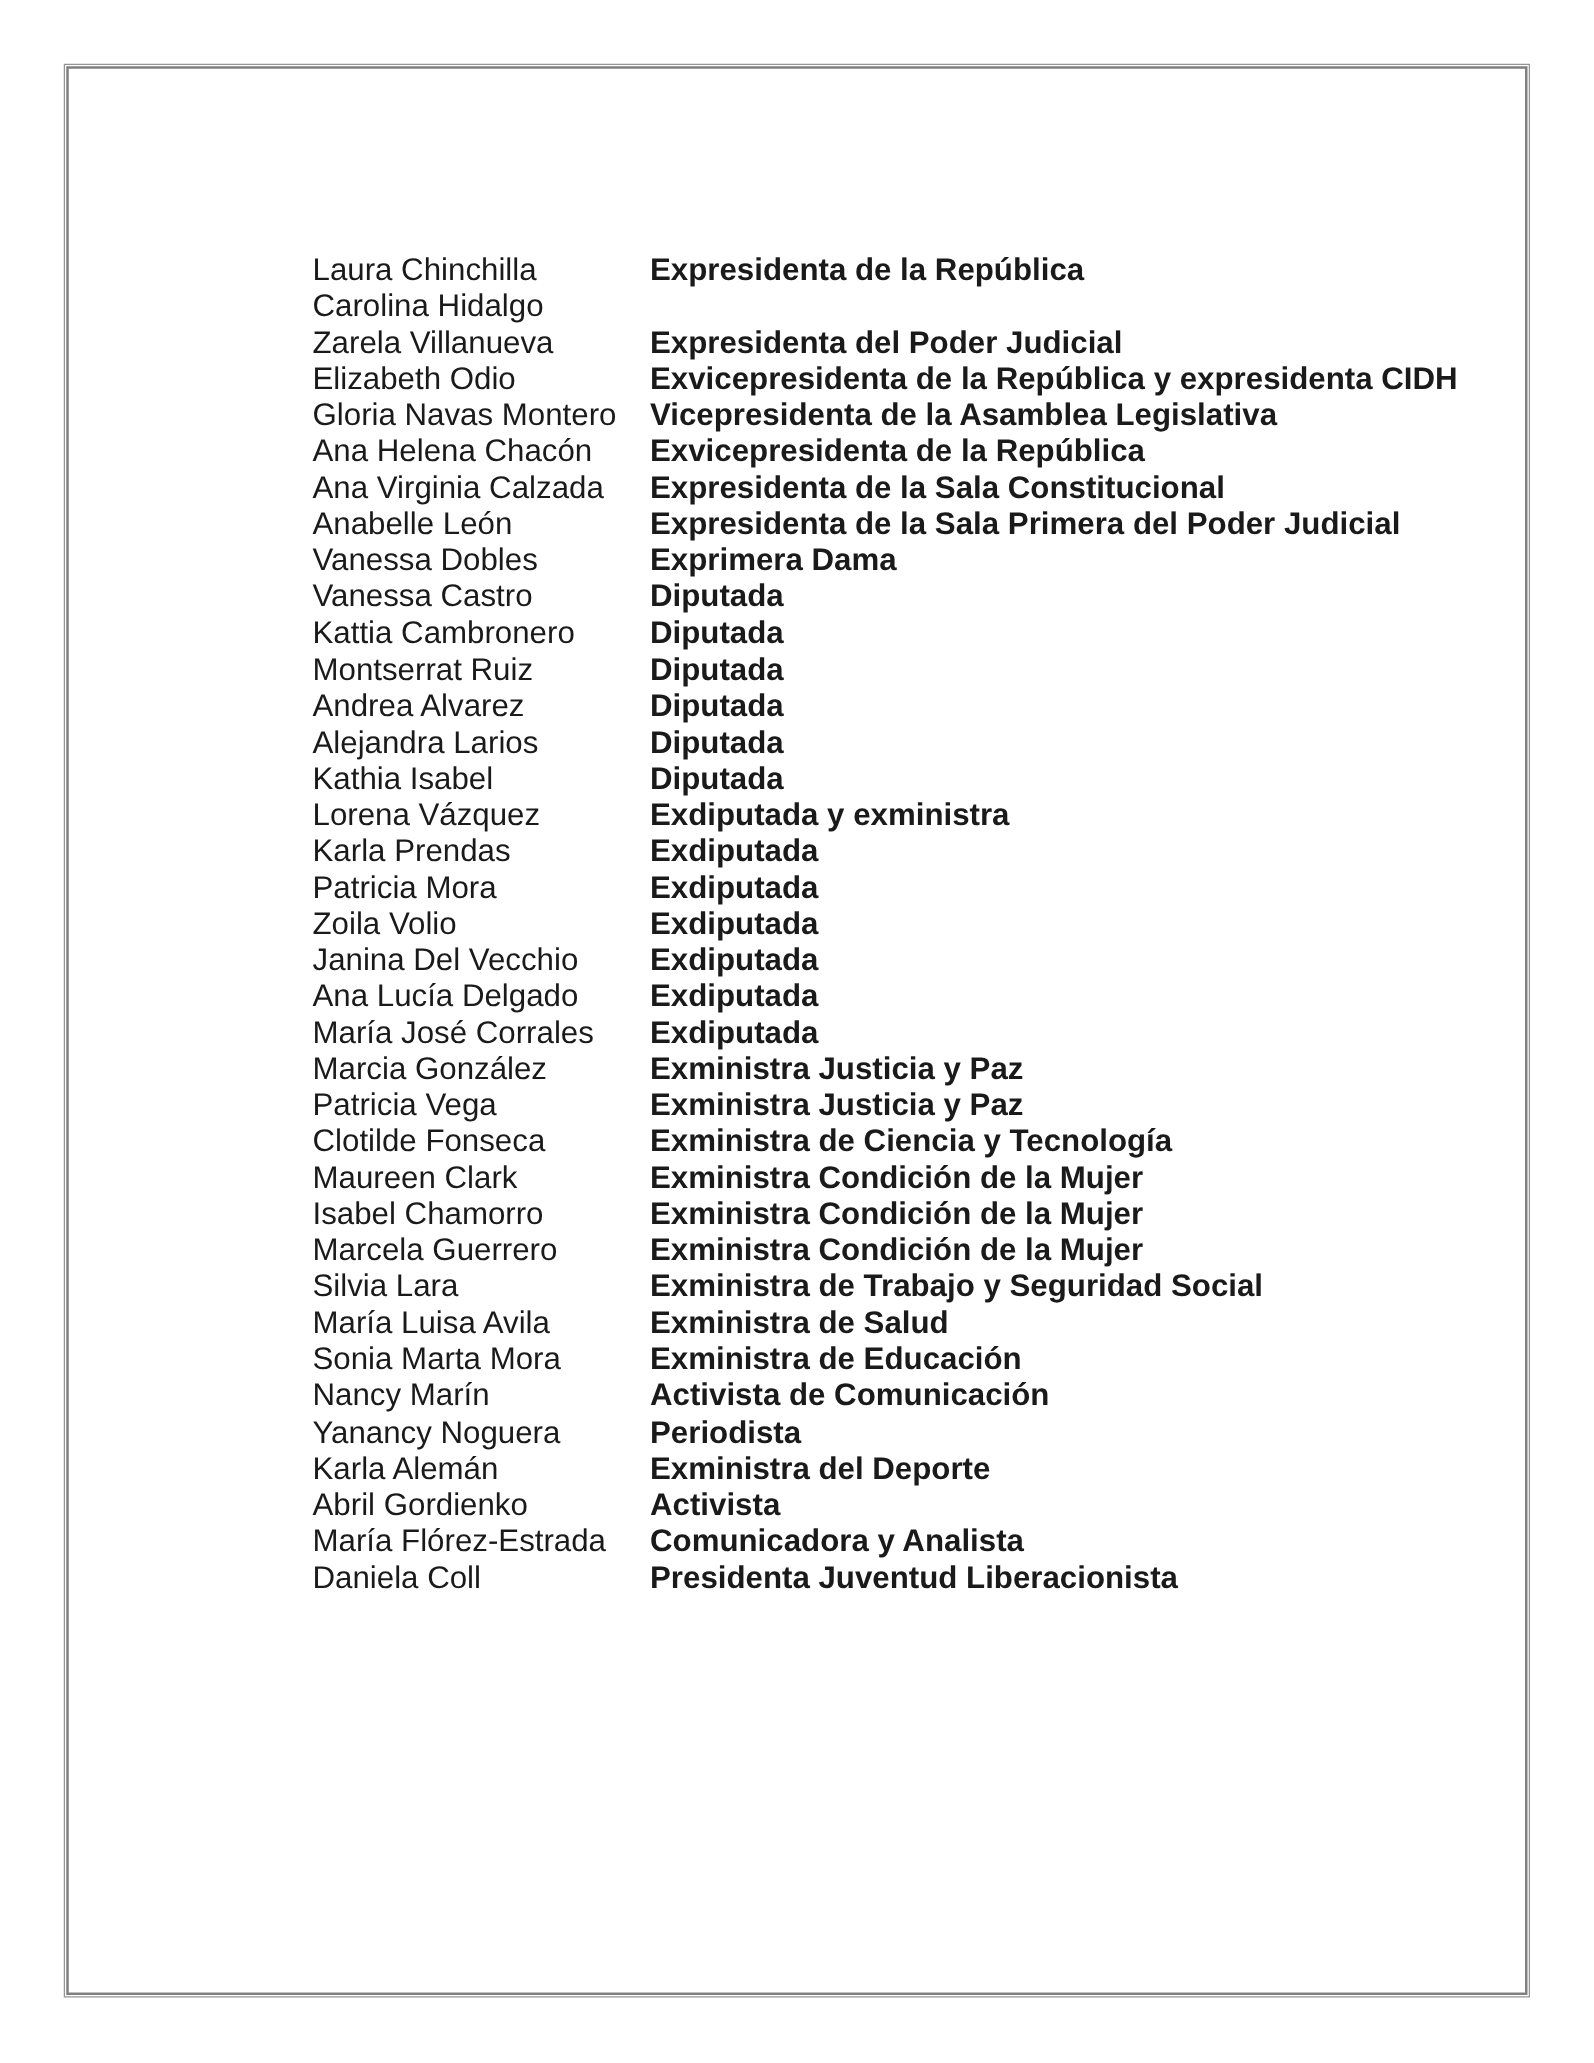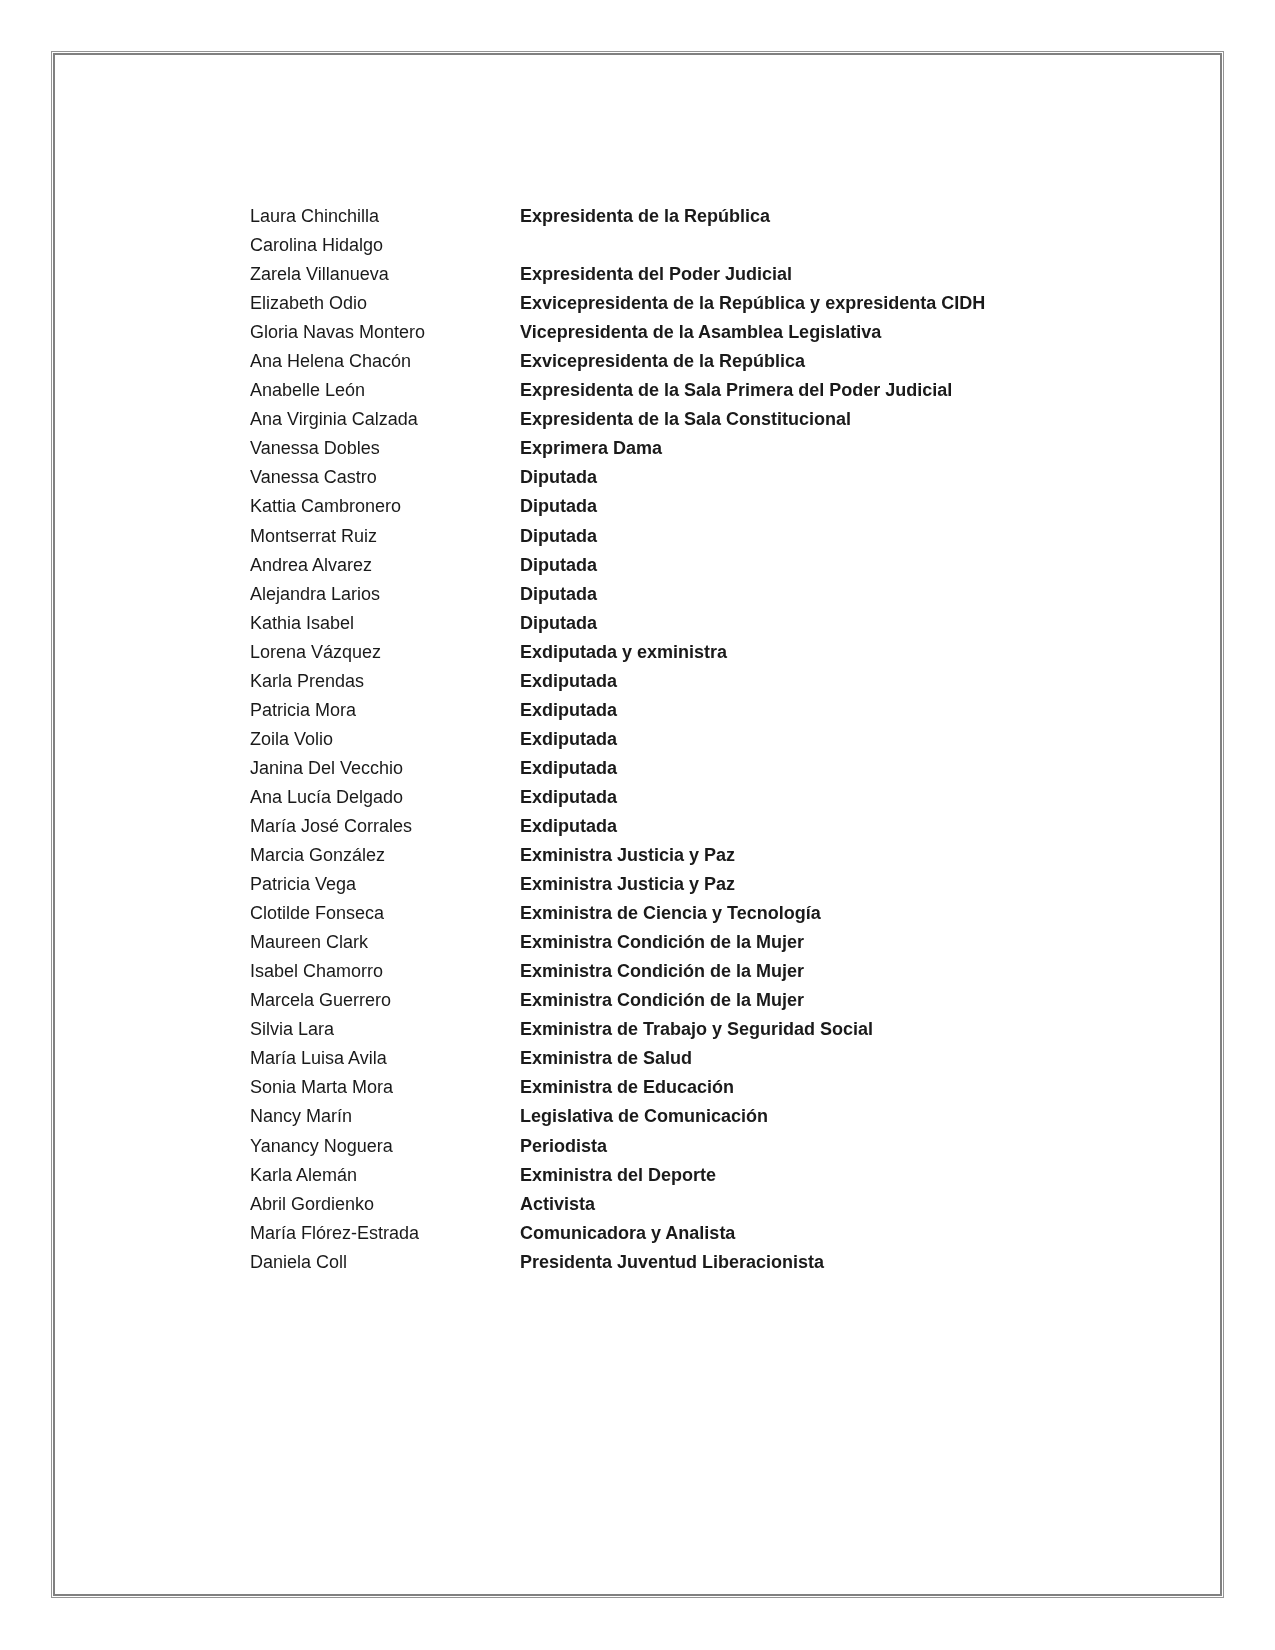--- a/index.html
+++ b/index.html
@@ -30,21 +30,21 @@
     border: 2px solid #808080;
   }
   .content {
     position: absolute;
     left: 250px;
     top: 202px;
   }
   .row {
     display: flex;
     line-height: 29.05px;
-    font-size: 18px;
+    font-size: 25px;
     white-space: nowrap;
   }
   .col-name {
     width: 270px;
     flex: 0 0 270px;
   }
   .col-title {
     flex: 0 0 auto;
     font-weight: bold;
   }
@@ -80,30 +80,30 @@
     <span class="col-name">Gloria Navas Montero</span>
     <span class="col-title">Vicepresidenta de la Asamblea Legislativa</span>
   </div>
 
   <div class="row">
     <span class="col-name">Ana Helena Chacón</span>
     <span class="col-title">Exvicepresidenta de la República</span>
   </div>
 
   <div class="row">
+    <span class="col-name">Ana Virginia Calzada</span>
+    <span class="col-title">Expresidenta de la Sala Constitucional</span>
+  </div>
+
+  <div class="row">
     <span class="col-name">Anabelle León</span>
     <span class="col-title">Expresidenta de la Sala Primera del Poder Judicial</span>
   </div>
 
   <div class="row">
-    <span class="col-name">Ana Virginia Calzada</span>
-    <span class="col-title">Expresidenta de la Sala Constitucional</span>
-  </div>
-
-  <div class="row">
     <span class="col-name">Vanessa Dobles</span>
     <span class="col-title">Exprimera Dama</span>
   </div>
 
   <div class="row">
     <span class="col-name">Vanessa Castro</span>
     <span class="col-title">Diputada</span>
   </div>
 
   <div class="row">
@@ -207,21 +207,21 @@
     <span class="col-title">Exministra de Salud</span>
   </div>
 
   <div class="row">
     <span class="col-name">Sonia Marta Mora</span>
     <span class="col-title">Exministra de Educación</span>
   </div>
 
   <div class="row">
     <span class="col-name">Nancy Marín</span>
-    <span class="col-title">Legislativa de Comunicación</span>
+    <span class="col-title">Activista de Comunicación</span>
   </div>
 
   <div class="row">
     <span class="col-name">Yanancy Noguera</span>
     <span class="col-title">Periodista</span>
   </div>
 
   <div class="row">
     <span class="col-name">Karla Alemán</span>
     <span class="col-title">Exministra del Deporte</span>

